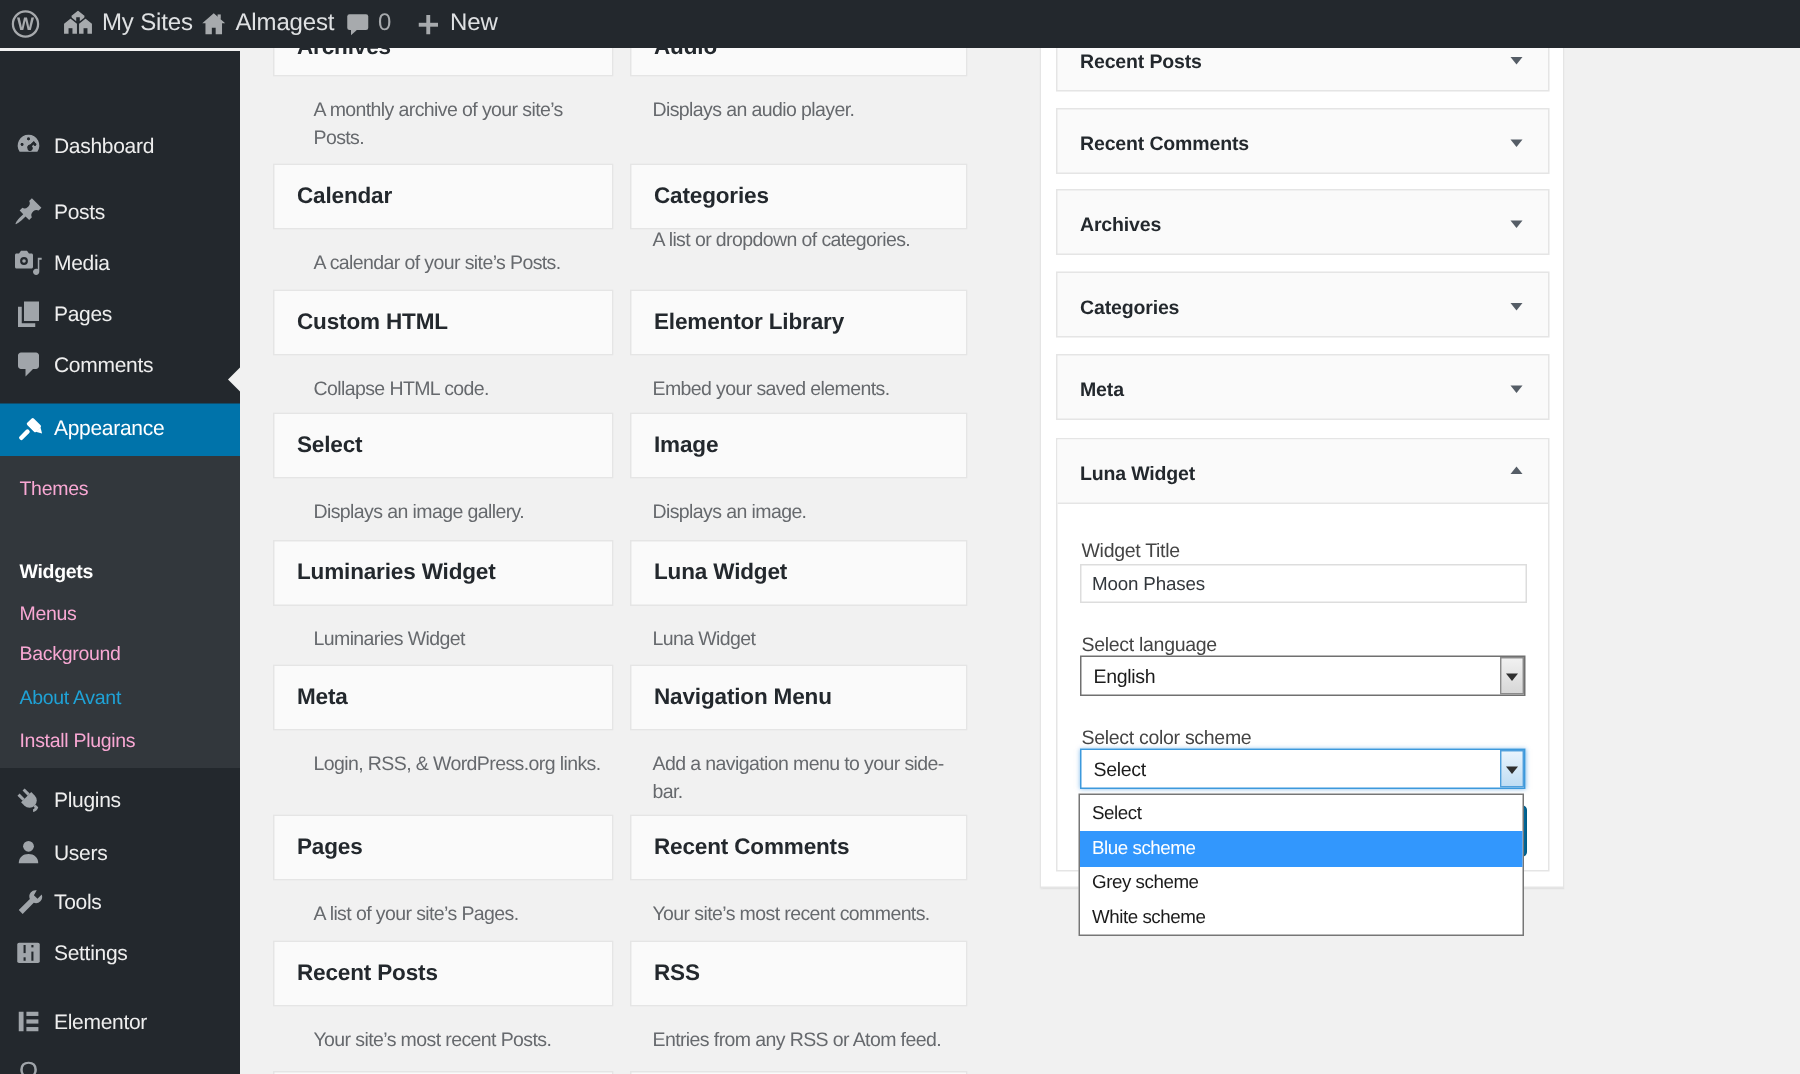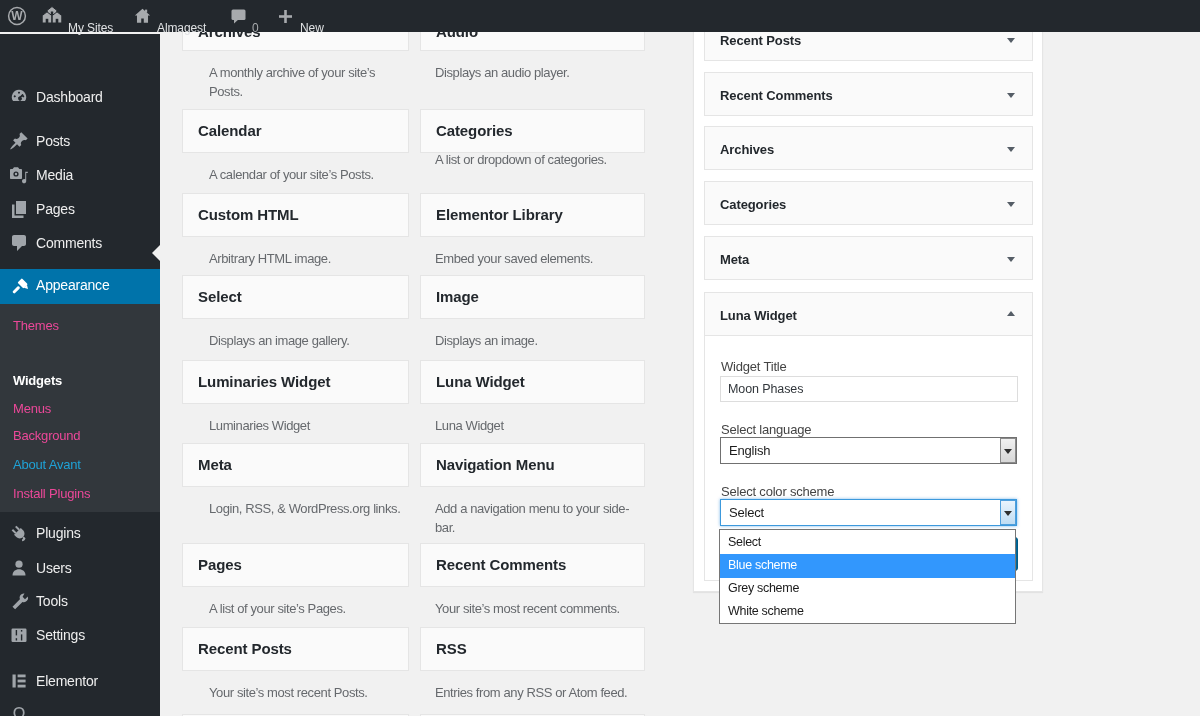--- a/index.html
+++ b/index.html
@@ -4,33 +4,33 @@
 <style>
 * { margin:0; padding:0; box-sizing:border-box; }
 html,body { width:1200px; height:716px; }
 body { position:relative; overflow:hidden; background:#f1f1f1;
   font-family:"Liberation Sans", sans-serif; font-size:13px; }
 .abs { position:absolute; }
 
 
 #adminbar { position:absolute; left:0; top:0; width:1200px; height:32px;
   background:#23282d; z-index:50; }
-#adminbar .itm { position:absolute; top:12px; height:32px; line-height:32px;
-  color:#dfe1e3; font-size:12px; letter-spacing:-0.1px; white-space:nowrap; }
+#adminbar .itm { position:absolute; top:0; height:32px; line-height:32px;
+  color:#dfe1e3; font-size:16px; letter-spacing:-0.1px; white-space:nowrap; }
 
 
 #sidemenu { position:absolute; left:0; top:0; width:160px; height:716px;
   background:#23282d; z-index:40;margin-top:34px; }
 #submenu-bg { position:absolute; left:0; top:270px; width:160px; height:208px;
   background:#32373c; }
 .mi { position:absolute; left:0; width:160px; height:34px; color:#eeeeee;
   font-size:14px; line-height:34px; letter-spacing:-0.2px; }
 .mi .lbl { position:absolute; left:36px; top:0; }
 .mi svg { position:absolute; left:9px; top:7px; }
-.smi { position:absolute; left:13px; width:147px; height:27px; color:#ec4899;
+.smi { position:absolute; left:13px; width:147px; height:27px; color:#f9a8d4;
   font-size:13px; line-height:27px; letter-spacing:-0.2px; }
 #appearance { position:absolute; left:0; top:235px; width:160px; height:35px;
   background:#0073aa; color:#ffffff; font-size:14px; line-height:33px; letter-spacing:-0.2px;}
 #appearance svg { position:absolute; left:9px; top:8px; }
 #app-notch { position:absolute; left:152px; top:245px; width:0; height:0;
   border-top:8px solid transparent; border-bottom:8px solid transparent;
   border-right:8px solid #f1f1f1; z-index:45; }
 
 
 .card { position:absolute; height:44px; background:#fafafa;
@@ -244,21 +244,21 @@
 <div class="desc dA" style="top:63px">A monthly archive of your site’s<br>Posts.</div>
 <div class="desc dB" style="top:63px">Displays an audio player.</div>
 
 <div class="card colA" style="top:109px">Calendar</div>
 <div class="card colB" style="top:109px">Categories</div>
 <div class="desc dA" style="top:165px">A calendar of your site’s Posts.</div>
 <div class="desc dB" style="top:150px">A list or dropdown of categories.</div>
 
 <div class="card colA" style="top:193px">Custom HTML</div>
 <div class="card colB" style="top:193px">Elementor Library</div>
-<div class="desc dA" style="top:249px">Arbitrary HTML image.</div>
+<div class="desc dA" style="top:249px">Collapse HTML code.</div>
 <div class="desc dB" style="top:249px">Embed your saved elements.</div>
 
 <div class="card colA" style="top:275px">Select</div>
 <div class="card colB" style="top:275px">Image</div>
 <div class="desc dA" style="top:331px">Displays an image gallery.</div>
 <div class="desc dB" style="top:331px">Displays an image.</div>
 
 <div class="card colA" style="top:360px">Luminaries Widget</div>
 <div class="card colB" style="top:360px">Luna Widget</div>
 <div class="desc dA" style="top:416px">Luminaries Widget</div>

